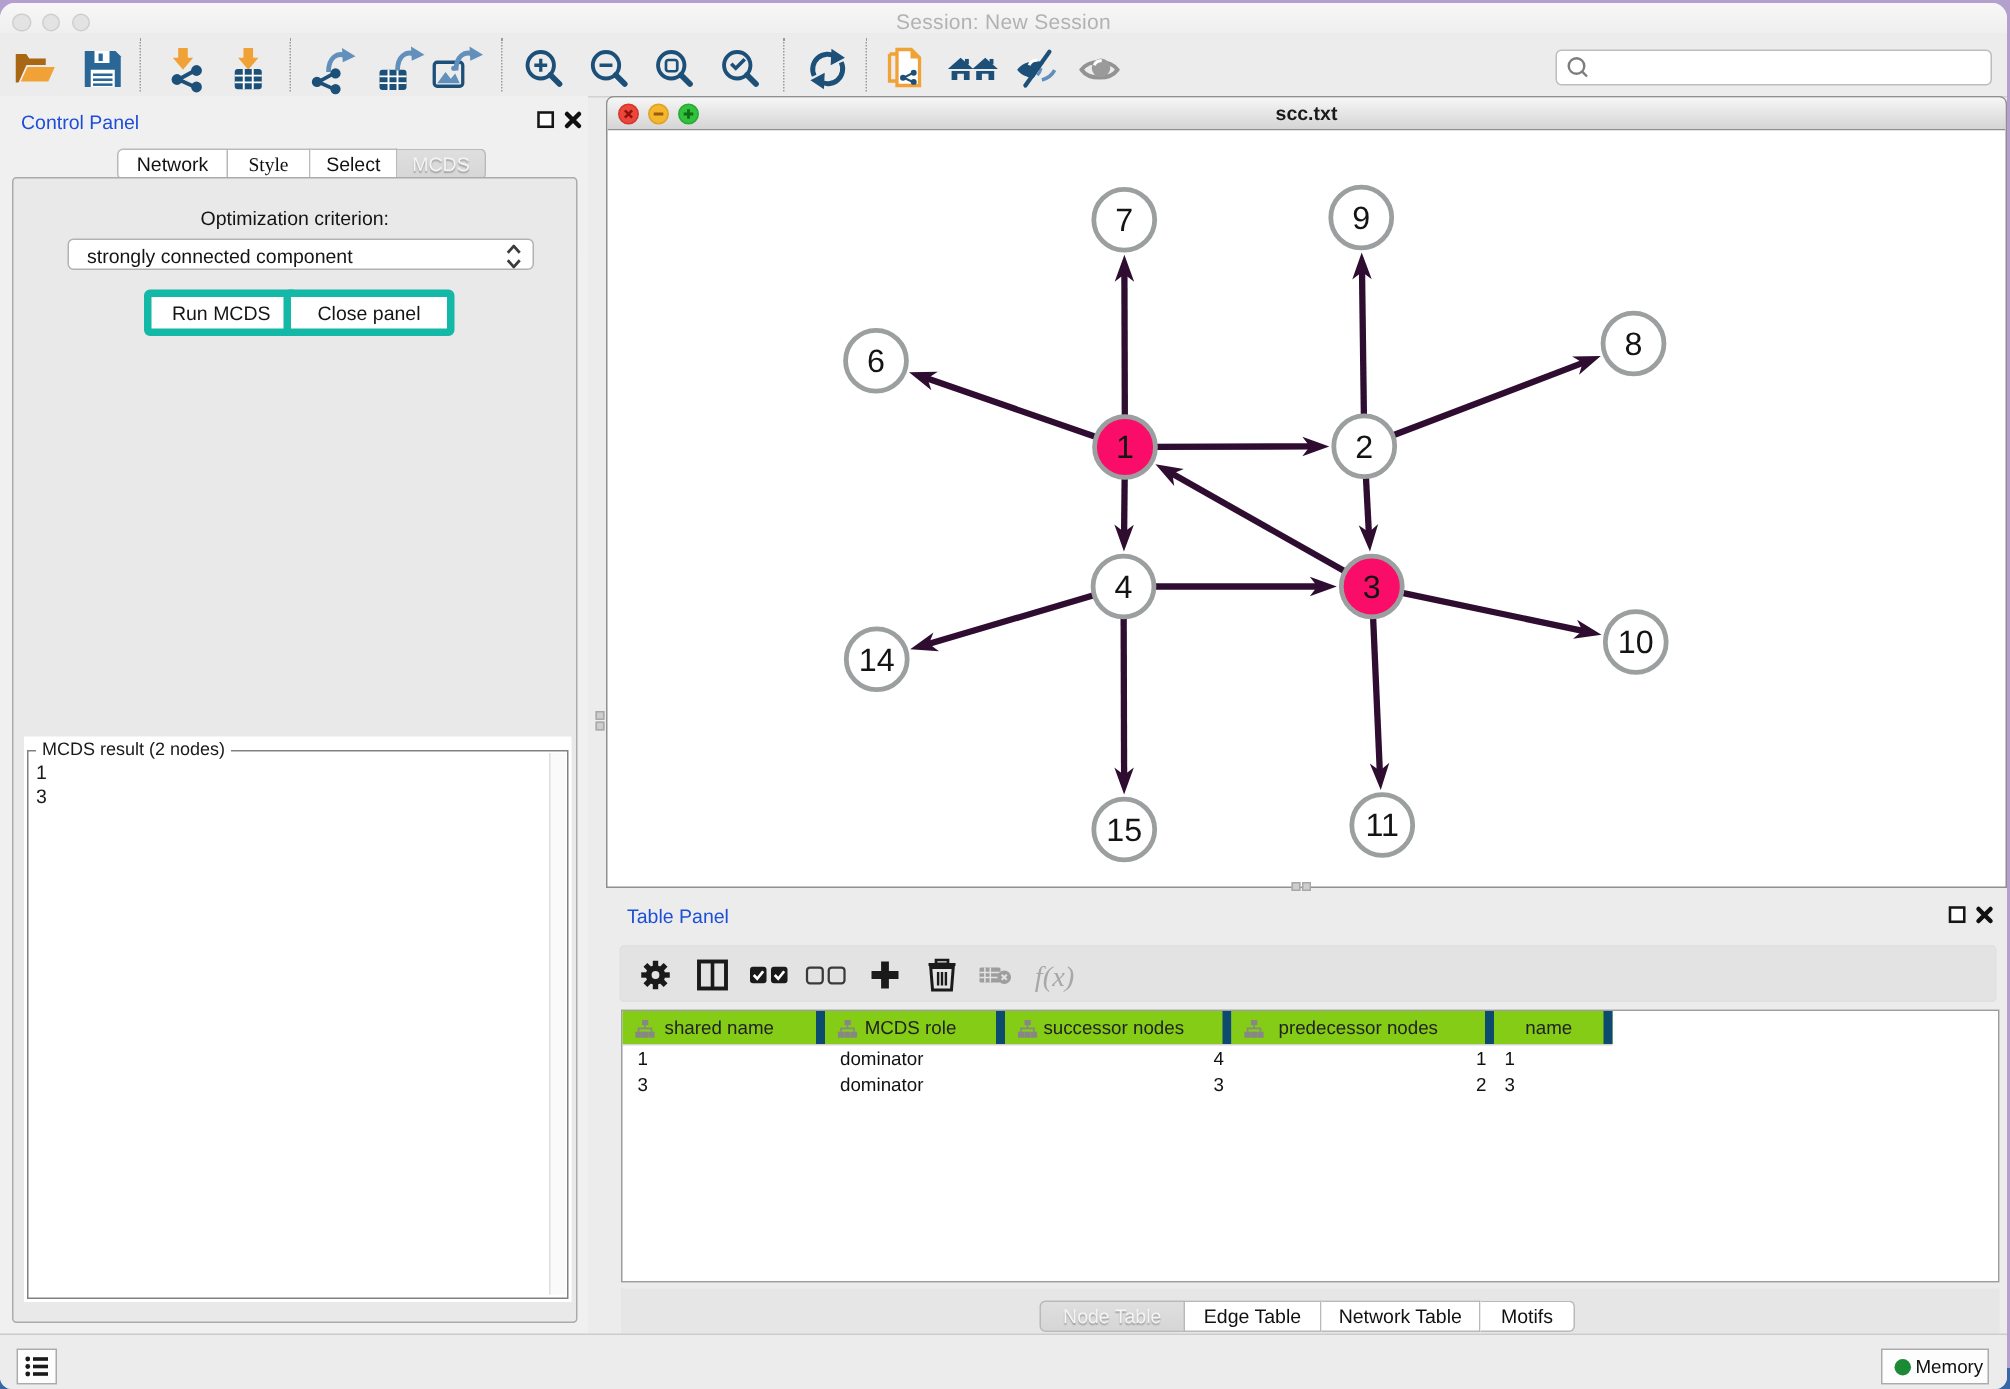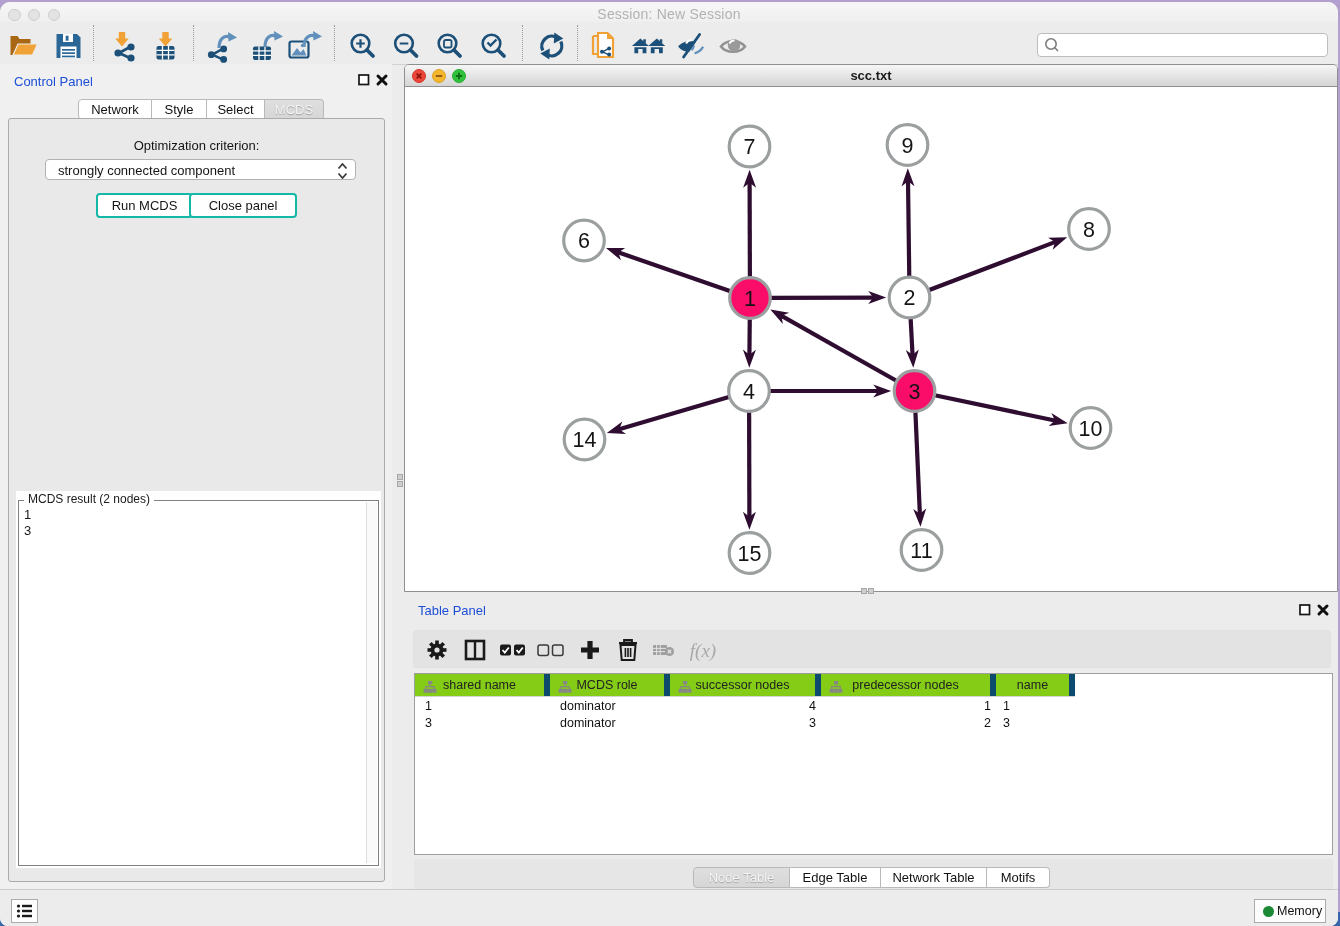--- a/index.html
+++ b/index.html
@@ -32,21 +32,21 @@
   .tab.last{border-radius:0 4px 4px 0;}
   .tab.sel{background:linear-gradient(#dfdfdf,#d6d6d6);color:#f4f4f4;
     text-shadow:0 1px 1px #9e9e9e;}
   #cpbox{position:absolute;left:8px;top:54px;width:375px;height:762px;
     border:1px solid #ababab;border-radius:3px;background:#e9e9e9;}
   #optlabel{position:absolute;left:0;top:19px;width:100%;text-align:center;
      font-size:13px;color:#151515;}
   #dropdown{position:absolute;left:36px;top:40px;width:311px;height:21px;
      background:#fff;border:1px solid #b2b2b2;border-radius:4px;
      font-size:13px;color:#151515;line-height:21px;padding-left:12px;box-sizing:border-box;}
-  .btn{position:absolute;top:74px;height:21px;background:#fff;border:2px solid #14b8a6;
+  .btn{position:absolute;top:74px;height:21px;background:#fff;border:5px solid #14b8a6;
      border-radius:4px;font-size:13px;color:#151515;text-align:center;line-height:21px;}
   #fieldset{position:absolute;left:7px;top:372px;width:365px;height:377px;background:#fff;}
   #fsborder{position:absolute;left:2px;top:9px;width:359px;height:364px;
      border:1px solid #818181;}
   #fslegend{position:absolute;left:8px;top:1px;background:#fff;padding:0 4px;
      font-size:12px;color:#1a1a1a;}
   #fswhite{position:absolute;left:4px;top:16px;width:355px;height:355px;}
   #fswhite .item{font-size:13px;color:#1a1a1a;padding-left:4px;line-height:16px;}
   #fsscroll{position:absolute;right:4px;top:11px;width:10px;height:361px;
      background:#fafafa;border-left:1px solid #dedede;}
@@ -253,21 +253,21 @@
       </div>
     </div>
   <div id="cpanel">
     <span class="ptitle" style="position:absolute;left:14px;top:10px;">Control Panel</span>
     <svg width="36" height="16" style="position:absolute;left:356px;top:8px;">
       <rect x="3" y="3" width="9.5" height="9.5" fill="#fff" stroke="#161616" stroke-width="1.7"></rect>
       <path d="M22,4 L30,12 M30,4 L22,12" stroke="#101010" stroke-width="3" stroke-linecap="round"></path>
     </svg>
     <div class="tabrow" style="left:78px;top:35px;">
       <div class="tab first" style="width:72px;">Network</div>
-      <div class="tab" style="width:54px;">Style</div>
+      <div class="tab" style="width:54px;font-family:Liberation Serif, serif;">Style</div>
       <div class="tab" style="width:57px;">Select</div>
       <div class="tab last sel" style="width:58px;">MCDS</div>
     </div>
     <div id="cpbox">
       <div id="dropdown">strongly connected component<svg width="11" height="16" style="position:absolute;right:7px;top:2.5px;">
             <path d="M1.5,5.5 L5.5,1 L9.5,5.5" fill="none" stroke="#3c3c3c" stroke-width="1.8"></path>
             <path d="M1.5,10.5 L5.5,15 L9.5,10.5" fill="none" stroke="#3c3c3c" stroke-width="1.8"></path>
           </svg></div>
       <div id="optlabel">Optimization criterion:</div>
       <div class="btn" style="left:87px;width:93px;">Run MCDS</div>

